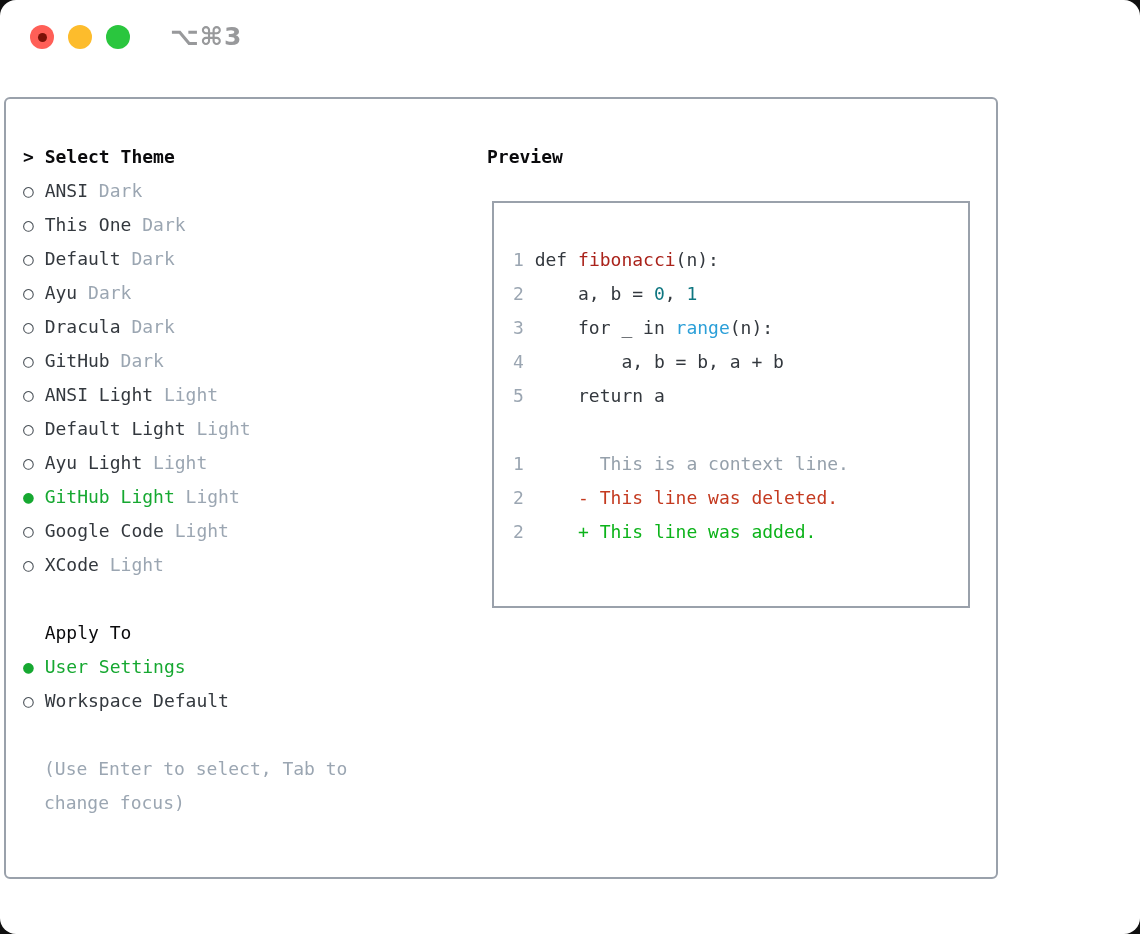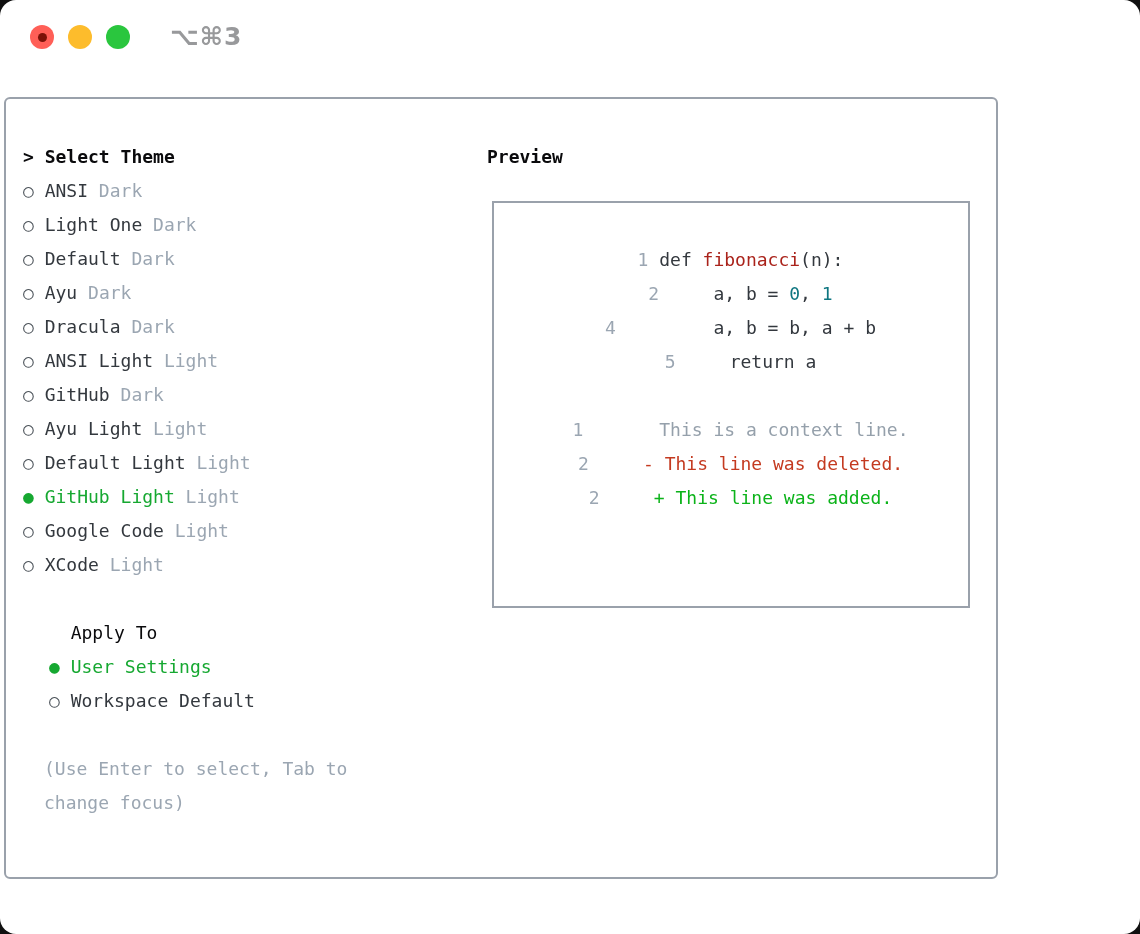--- a/index.html
+++ b/index.html
@@ -28,29 +28,29 @@
     box-sizing:border-box;font-size:18px;line-height:34px;
   }
   .row{white-space:pre;height:34px;}
   .theme-list{position:absolute;left:17px;top:41px;}
   .row.header{font-weight:bold;color:var(--c-black,#0a0a0c);}
   .bullet{color:var(--c-bullet,#4a5158);}
   .theme-row .name,.apply-row .name{color:var(--c-text,#33383e);}
   .theme-row.selected .name,.apply-row.selected .name{color:var(--c-green,#16a831);}
   .theme-row.selected .bullet,.apply-row.selected .bullet{color:var(--c-green,#16a831);}
   .variant{color:var(--c-muted,#9ba6b2);}
-  .apply-section{position:absolute;left:17px;top:517px;margin-left:26px;}
+  .apply-section{position:absolute;left:17px;top:517px;}
   .row.apply-header{color:var(--c-black,#0a0a0c);}
   .hint{position:absolute;left:17px;top:653px;color:var(--c-muted,#9ba6b2);margin-left:21px;}
   
   .preview-title{position:absolute;left:481px;top:41px;height:34px;line-height:34px;font-weight:bold;color:var(--c-black,#0a0a0c);white-space:pre;}
   .preview-box{
     position:absolute;left:486px;top:102px;width:478px;height:407px;
     border:2px solid var(--c-border,#9aa1ab);box-sizing:border-box;
-    padding:40px 0 0 19px;overflow:hidden;text-align:center;
+    padding:40px 0 0 19px;overflow:hidden;
   }
   .code-line{white-space:pre;height:34px;line-height:34px;}
   .ln{color:var(--c-muted,#9ba6b2);}
   .tok-text{color:var(--c-text,#33383e);}
   .tok-function{color:var(--c-fn_red,#aa231b);}
   .tok-number{color:var(--c-num_teal,#0e7680);}
   .tok-builtin{color:var(--c-builtin_blue,#2b9fd8);}
   .tok-context{color:var(--c-diff_context,#95a0ab);}
   .tok-deleted{color:var(--c-diff_red,#c43a20);}
   .tok-added{color:var(--c-diff_green,#0cb31a);}
@@ -70,28 +70,28 @@
     </div>
     <span class="shortcut">⌥⌘3</span>
   </div>
 
   <div class="panel">
 
     <div class="theme-list">
       <div class="row header"><span>&gt;</span><span> </span><span>Select Theme</span></div>
       <div id="theme-rows">
           <div class="row theme-row"><span class="bullet">○</span><span class="name"> ANSI</span><span class="variant"> Dark</span></div>
-          <div class="row theme-row"><span class="bullet">○</span><span class="name"> Light One</span><span class="variant"> Dark</span></div>
+          <div class="row theme-row"><span class="bullet">○</span><span class="name"> This One</span><span class="variant"> Dark</span></div>
           <div class="row theme-row"><span class="bullet">○</span><span class="name"> Default</span><span class="variant"> Dark</span></div>
           <div class="row theme-row"><span class="bullet">○</span><span class="name"> Ayu</span><span class="variant"> Dark</span></div>
           <div class="row theme-row"><span class="bullet">○</span><span class="name"> Dracula</span><span class="variant"> Dark</span></div>
+          <div class="row theme-row"><span class="bullet">○</span><span class="name"> GitHub</span><span class="variant"> Dark</span></div>
           <div class="row theme-row"><span class="bullet">○</span><span class="name"> ANSI Light</span><span class="variant"> Light</span></div>
-          <div class="row theme-row"><span class="bullet">○</span><span class="name"> GitHub</span><span class="variant"> Dark</span></div>
+          <div class="row theme-row"><span class="bullet">○</span><span class="name"> Default Light</span><span class="variant"> Light</span></div>
           <div class="row theme-row"><span class="bullet">○</span><span class="name"> Ayu Light</span><span class="variant"> Light</span></div>
-          <div class="row theme-row"><span class="bullet">○</span><span class="name"> Default Light</span><span class="variant"> Light</span></div>
           <div class="row theme-row selected"><span class="bullet">●</span><span class="name"> GitHub Light</span><span class="variant"> Light</span></div>
           <div class="row theme-row"><span class="bullet">○</span><span class="name"> Google Code</span><span class="variant"> Light</span></div>
           <div class="row theme-row"><span class="bullet">○</span><span class="name"> XCode</span><span class="variant"> Light</span></div>
         </div>
     </div>
 
     <div class="apply-section">
       <div class="row apply-header"><span>  </span><span>Apply To</span></div>
       <div id="apply-rows">
           <div class="row apply-row selected"><span class="bullet">●</span><span class="name"> User Settings</span></div>
@@ -103,20 +103,21 @@
       <div class="row">(Use Enter to select, Tab to</div>
       <div class="row">change focus)</div>
     </div>
 
     <div class="preview-title">Preview</div>
 
     <div class="preview-box">
       <div id="code-block">
           <div class="code-line"><span class="ln">1 </span><span class="tok-text">def </span><span class="tok-function">fibonacci</span><span class="tok-text">(n):</span></div>
           <div class="code-line"><span class="ln">2 </span><span class="tok-text">    a, b = </span><span class="tok-number">0</span><span class="tok-text">, </span><span class="tok-number">1</span></div>
+          <div class="code-line"><span class="ln">3 </span><span class="tok-text">    for _ in </span><span class="tok-builtin">range</span><span class="tok-text">(n):</span></div>
           <div class="code-line"><span class="ln">4 </span><span class="tok-text">        a, b = b, a + b</span></div>
           <div class="code-line"><span class="ln">5 </span><span class="tok-text">    return a</span></div>
         </div>
       <div class="code-line"> </div>
       <div id="diff-block">
           <div class="code-line"><span class="ln">1 </span><span class="tok-context">      This is a context line.</span></div>
           <div class="code-line"><span class="ln">2 </span><span class="tok-deleted">    - This line was deleted.</span></div>
           <div class="code-line"><span class="ln">2 </span><span class="tok-added">    + This line was added.</span></div>
         </div>
     </div>

